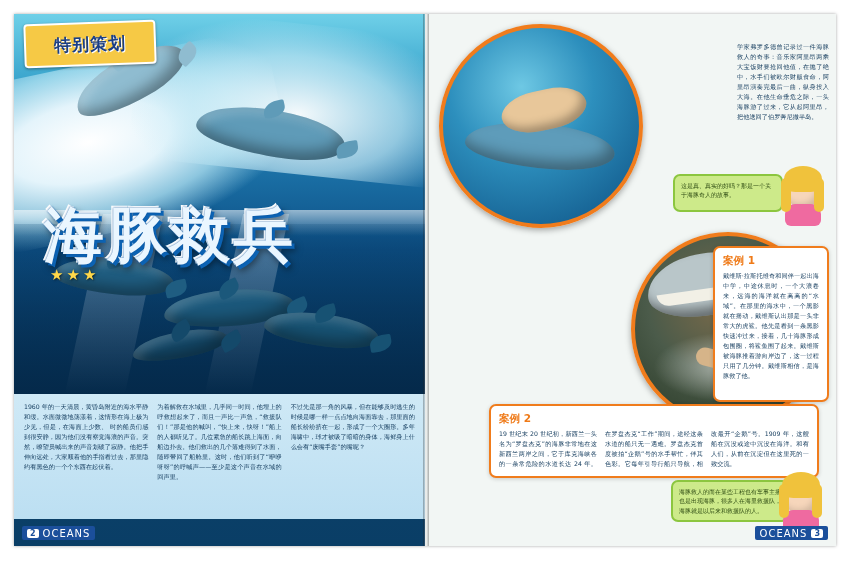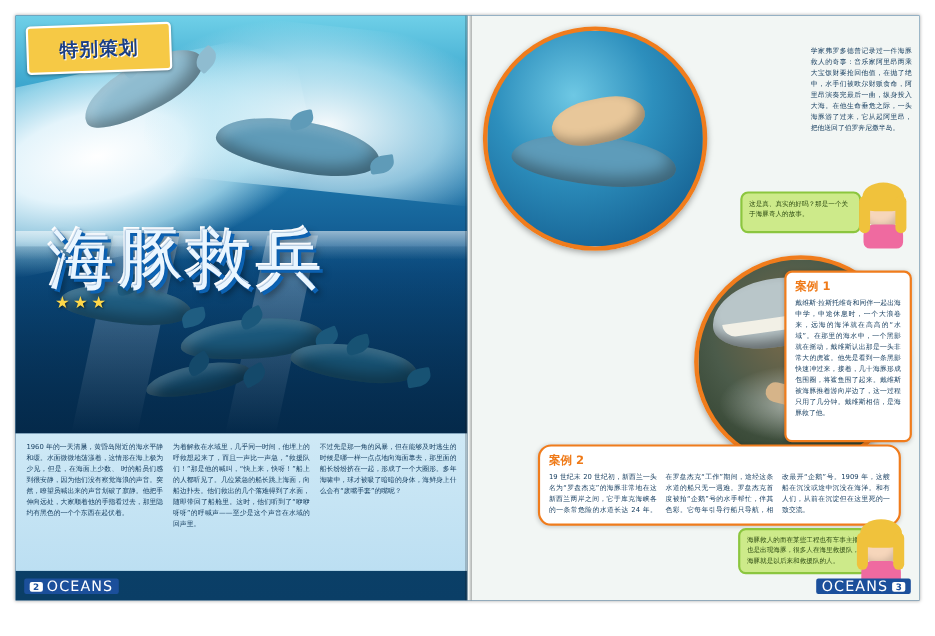--- a/index.html
+++ b/index.html
@@ -49,21 +49,21 @@
 
   
   .badge{position:absolute;left:10px;top:8px;width:128px;height:40px;z-index:20;
          background:#f6c945;border:2px solid #ffffff;border-radius:4px;
          box-shadow:0 1px 3px rgba(0,0,0,.4);transform:rotate(-2deg);
          display:flex;align-items:center;justify-content:center;}
   .badge .bt{font-size:17px;font-weight:bold;color:#1b3f86;letter-spacing:1px;
              text-shadow:1px 1px 0 #fff;white-space:nowrap;}
 
   
-  .big-title{position:absolute;left:30px;top:182px;z-index:22;font-size:60px;font-weight:normal;
+  .big-title{position:absolute;left:30px;top:182px;z-index:22;font-size:60px;font-weight:bold;
              color:#eaf6ff;letter-spacing:3px;white-space:nowrap;
              text-shadow:0 0 2px #0a4f96,3px 3px 0 #0c63b4,-2px -2px 0 #ffffff,4px 5px 7px rgba(0,0,0,.55);}
   .stars{position:absolute;left:36px;top:252px;z-index:22;font-size:15px;color:#ffd84a;letter-spacing:3px;
          text-shadow:1px 1px 2px rgba(0,0,0,.6);}
 
   
   .left-text{position:absolute;left:0;top:380px;width:411px;height:125px;
              background:linear-gradient(180deg,#cfe9f6 0%,#bcdff2 100%);
              padding:8px 10px 0 10px;box-sizing:border-box;display:flex;gap:9px;}
   .col{flex:1;font-size:6.2px;line-height:1.62;color:#123a5c;text-align:justify;}
@@ -94,21 +94,21 @@
 
   .hdr-orange{font-size:12.5px;font-weight:bold;color:#ef7a18;text-shadow:1px 1px 0 #fff;}
   .body-text{font-size:6.2px;line-height:1.62;color:#123a5c;text-align:justify;}
 
   .knight-block{position:absolute;left:218px;top:28px;width:88px;}
   .topright-block{position:absolute;left:312px;top:28px;width:92px;}
 
   .case-box{position:absolute;background:#ffffff;border:2px solid #f07c1c;border-radius:7px;
             padding:6px 8px;box-sizing:border-box;box-shadow:0 1px 4px rgba(0,0,0,.18);}
   .case1{left:288px;top:232px;width:116px;height:156px;}
-  .case2{left:64px;top:390px;width:330px;height:74px;border-radius:12px;}
+  .case2{left:64px;top:390px;width:330px;height:74px;}
   .case-title{font-size:10.5px;font-weight:bold;color:#ef7a18;margin-bottom:3px;}
   .case2 .two-col{column-count:3;column-gap:8px;}
 
   .note-box{position:absolute;background:#cdea8a;border:2px solid #8cc63f;border-radius:7px;
             padding:5px 6px;box-sizing:border-box;font-size:6px;line-height:1.55;color:#2d4a12;}
   .note1{left:248px;top:160px;width:110px;height:38px;}
   .note2{left:246px;top:466px;width:118px;height:42px;}
   .girl{position:absolute;width:40px;}
   .girl .face{width:34px;height:38px;border-radius:50% 50% 46% 46%;background:#f6d6bb;margin:0 auto;
               box-shadow:inset -3px -4px 6px rgba(0,0,0,.15);}
@@ -117,21 +117,21 @@
   .girl .hair3{position:absolute;left:31px;top:8px;width:10px;height:34px;border-radius:8px;background:#f0c23c;}
   .girl .body{width:36px;height:22px;border-radius:10px 10px 6px 6px;background:#ef6aa0;margin:-4px auto 0;}
   .g1{left:358px;top:156px;}
   .g2{left:356px;top:462px;}
 
   
   .footer{position:absolute;bottom:0;left:0;width:822px;height:26px;}
   .fbar{position:absolute;bottom:6px;height:14px;background:#1b4f9b;border-radius:2px;
         display:flex;align-items:center;gap:4px;padding:0 5px;box-sizing:border-box;}
   .fbar .pg{background:#ffffff;color:#1b4f9b;font-size:8px;font-weight:bold;border-radius:2px;padding:0 3px;}
-  .fbar .nm{color:#ffffff;font-size:13px;letter-spacing:1px;}
+  .fbar .nm{color:#ffffff;font-size:10px;letter-spacing:1px;}
   .fleft{left:8px;}
   .fright{right:8px;flex-direction:row-reverse;}
 </style>
 </head>
 <body>
 
 <div id="page">
   <div class="spread">
 
     <div class="page-half left-half">

